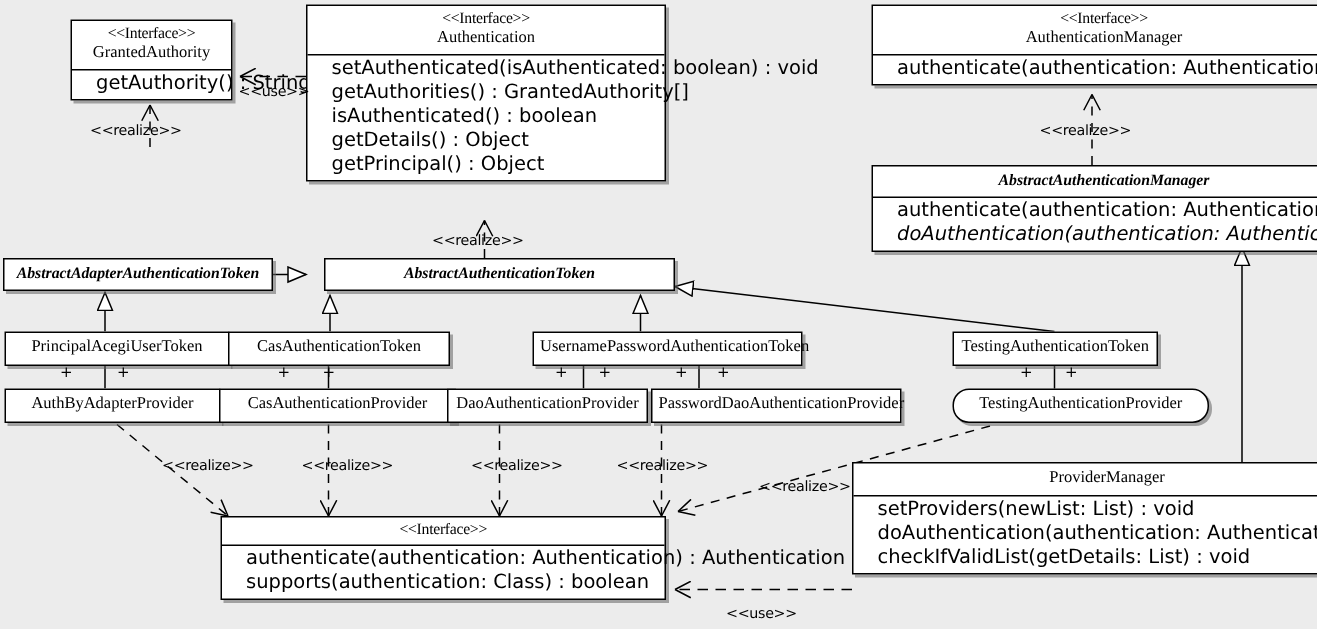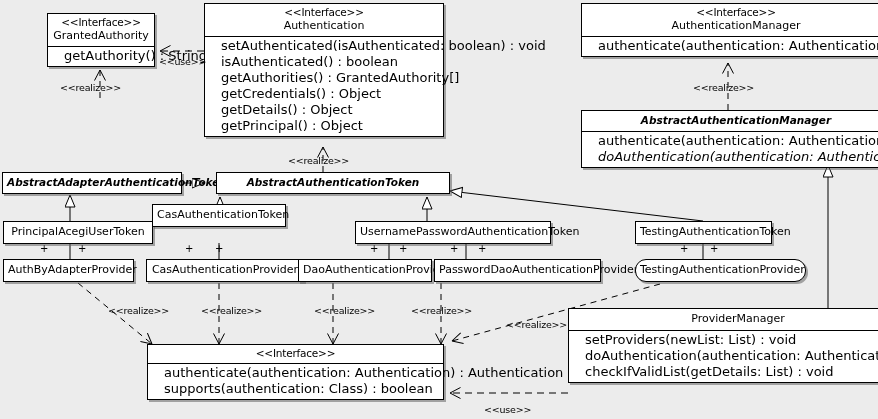--- a/index.html
+++ b/index.html
@@ -26,20 +26,21 @@
     background: #ffffff;
     border: 1px solid #000000;
     box-shadow: 2px 2px 0 0 rgba(100,100,100,0.55);
     box-sizing: border-box;
     z-index: 5;
   }
   .hdr {
     padding: 2px 4px 3px 4px;
     text-align: center;
     line-height: 1.25;
+    font-family: Liberation Serif, serif;
   }
   .hdr .stereo {
     display: block;
     font-size: 10.5px;
     color: #000;
     letter-spacing: -0.2px;
   }
   .hdr .cname {
     display: block;
     font-size: 11px;
@@ -188,23 +189,22 @@
   </div>
 
 
   <div class="uml" style="left:204px; top:3px; width:240px;">
     <div class="hdr">
       <span class="stereo">&lt;&lt;Interface&gt;&gt;</span>
       <span class="cname">Authentication</span>
     </div>
     <div class="ops">
       <div class="op">setAuthenticated(isAuthenticated: boolean) : void</div>
+      <div class="op">getAuthorities() : GrantedAuthority[]</div>
       <div class="op">isAuthenticated() : boolean</div>
-      <div class="op">getAuthorities() : GrantedAuthority[]</div>
-      <div class="op">getCredentials() : Object</div>
       <div class="op">getDetails() : Object</div>
       <div class="op">getPrincipal() : Object</div>
     </div>
   </div>
 
   <div class="uml" style="left:581px; top:3px; width:310px;">
     <div class="hdr">
       <span class="stereo">&lt;&lt;Interface&gt;&gt;</span>
       <span class="cname">AuthenticationManager</span>
     </div>
@@ -234,39 +234,39 @@
       <span class="cname">AbstractAuthenticationToken</span>
     </div>
   </div>
 
   <div class="uml" style="left:3px; top:221px; width:150px;">
     <div class="hdr plain">
       <span class="cname">PrincipalAcegiUserToken</span>
     </div>
   </div>
 
-  <div class="uml" style="left:152px; top:204px; width:134px;">
+  <div class="uml" style="left:152px; top:221px; width:148px;">
     <div class="hdr plain">
       <span class="cname">CasAuthenticationToken</span>
     </div>
   </div>
 
-  <div class="uml" style="left:355px; top:221px; width:196px;">
+  <div class="uml" style="left:355px; top:221px; width:180px;">
     <div class="hdr plain">
       <span class="cname">UsernamePasswordAuthenticationToken</span>
     </div>
   </div>
 
   <div class="uml" style="left:635px; top:221px; width:137px;">
     <div class="hdr plain">
       <span class="cname">TestingAuthenticationToken</span>
     </div>
   </div>
 
-  <div class="uml" style="left:3px; top:259px; width:131px;">
+  <div class="uml" style="left:3px; top:259px; width:144px;">
     <div class="hdr plain">
       <span class="cname">AuthByAdapterProvider</span>
     </div>
   </div>
 
   <div class="uml" style="left:146px; top:259px; width:158px;">
     <div class="hdr plain">
       <span class="cname">CasAuthenticationProvider</span>
     </div>
   </div>

